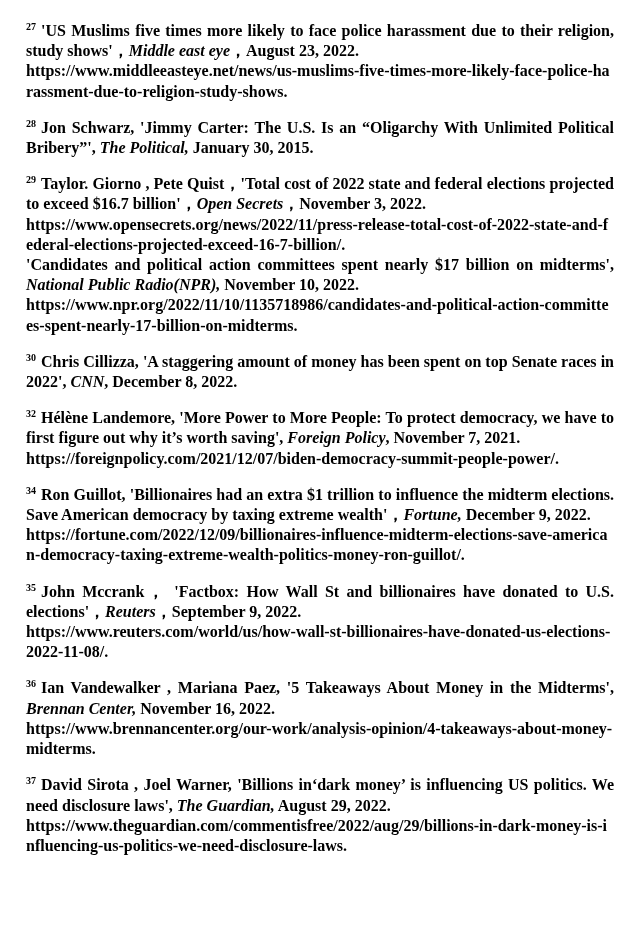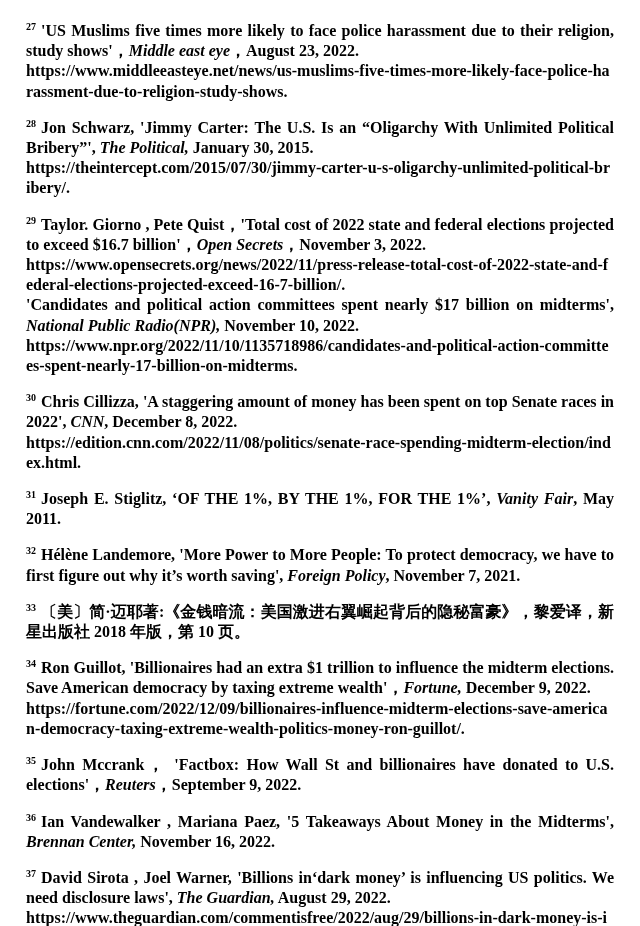--- a/index.html
+++ b/index.html
@@ -34,24 +34,22 @@
     word-break: break-all;
     font-style: normal;
   }
 </style>
 </head>
 <body>
 
 <div class="page">
   <div>
       <p class="fn"><sup class="fn-num">27</sup><span class="plain">'US Muslims five times more likely to face police harassment due to their religion, study shows'，</span><span class="italic">Middle east eye</span><span class="plain">，August 23, 2022.</span><span class="url">https://www.middleeasteye.net/news/us-muslims-five-times-more-likely-face-police-harassment-due-to-religion-study-shows.</span></p>
-      <p class="fn"><sup class="fn-num">28</sup><span class="plain">Jon Schwarz, 'Jimmy Carter: The U.S. Is an “Oligarchy With Unlimited Political Bribery”', </span><span class="italic">The Political,</span><span class="plain"> January 30, 2015.</span><span class="url">https://theintercept.com/2015/07/30/jimmy-carter-u-s-oligarchy-unlimited-political-bribery/.</span></p>
+      <p class="fn"><sup class="fn-num">28</sup><span class="plain">Jon Schwarz, 'Jimmy Carter: The U.S. Is an “Oligarchy With Unlimited Political Bribery”', </span><span class="italic">The Political,</span><span class="plain"> January 30, 2015.</span></p>
       <p class="fn"><sup class="fn-num">29</sup><span class="plain">Taylor. Giorno , Pete Quist，'Total cost of 2022 state and federal elections projected to exceed $16.7 billion'，</span><span class="italic">Open Secrets</span><span class="plain">，November 3, 2022.</span><span class="url">https://www.opensecrets.org/news/2022/11/press-release-total-cost-of-2022-state-and-federal-elections-projected-exceed-16-7-billion/.</span><span class="plain">'Candidates and political action committees spent nearly $17 billion on midterms', </span><span class="italic">National Public Radio(NPR),</span><span class="plain"> November 10, 2022.</span><span class="url">https://www.npr.org/2022/11/10/1135718986/candidates-and-political-action-committees-spent-nearly-17-billion-on-midterms.</span></p>
-      <p class="fn"><sup class="fn-num">30</sup><span class="plain">Chris Cillizza, 'A staggering amount of money has been spent on top Senate races in 2022', </span><span class="italic">CNN</span><span class="plain">, December 8, 2022.</span><span class="url">https://edition.cnn.com/2022/11/08/politics/senate-race-spending-midterm-election/index.html.</span></p>
-      <p class="fn"><sup class="fn-num">31</sup><span class="plain">Joseph E. Stiglitz, ‘OF THE 1%, BY THE 1%, FOR THE 1%’, </span><span class="italic">Vanity Fair</span><span class="plain">, May 2011.</span></p>
-      <p class="fn"><sup class="fn-num">32</sup><span class="plain">Hélène Landemore, 'More Power to More People: To protect democracy, we have to first figure out why it’s worth saving', </span><span class="italic">Foreign Policy</span><span class="plain">, November 7, 2021.</span></p>
-      <p class="fn"><sup class="fn-num">33</sup><span class="plain">〔美〕简·迈耶著:《金钱暗流：美国激进右翼崛起背后的隐秘富豪》，黎爱译，新星出版社 2018 年版，第 10 页。</span></p>
+      <p class="fn"><sup class="fn-num">30</sup><span class="plain">Chris Cillizza, 'A staggering amount of money has been spent on top Senate races in 2022', </span><span class="italic">CNN</span><span class="plain">, December 8, 2022.</span></p>
+      <p class="fn"><sup class="fn-num">32</sup><span class="plain">Hélène Landemore, 'More Power to More People: To protect democracy, we have to first figure out why it’s worth saving', </span><span class="italic">Foreign Policy</span><span class="plain">, November 7, 2021.</span><span class="url">https://foreignpolicy.com/2021/12/07/biden-democracy-summit-people-power/.</span></p>
       <p class="fn"><sup class="fn-num">34</sup><span class="plain">Ron Guillot, 'Billionaires had an extra $1 trillion to influence the midterm elections. Save American democracy by taxing extreme wealth'，</span><span class="italic">Fortune,</span><span class="plain"> December 9, 2022.</span><span class="url">https://fortune.com/2022/12/09/billionaires-influence-midterm-elections-save-american-democracy-taxing-extreme-wealth-politics-money-ron-guillot/.</span></p>
-      <p class="fn"><sup class="fn-num">35</sup><span class="plain">John Mccrank， 'Factbox: How Wall St and billionaires have donated to U.S. elections'，</span><span class="italic">Reuters</span><span class="plain">，September 9, 2022.</span></p>
-      <p class="fn"><sup class="fn-num">36</sup><span class="plain">Ian Vandewalker , Mariana Paez, '5 Takeaways About Money in the Midterms', </span><span class="italic">Brennan Center,</span><span class="plain"> November 16, 2022.</span></p>
+      <p class="fn"><sup class="fn-num">35</sup><span class="plain">John Mccrank， 'Factbox: How Wall St and billionaires have donated to U.S. elections'，</span><span class="italic">Reuters</span><span class="plain">，September 9, 2022.</span><span class="url">https://www.reuters.com/world/us/how-wall-st-billionaires-have-donated-us-elections-2022-11-08/.</span></p>
+      <p class="fn"><sup class="fn-num">36</sup><span class="plain">Ian Vandewalker , Mariana Paez, '5 Takeaways About Money in the Midterms', </span><span class="italic">Brennan Center,</span><span class="plain"> November 16, 2022.</span><span class="url">https://www.brennancenter.org/our-work/analysis-opinion/4-takeaways-about-money-midterms.</span></p>
       <p class="fn"><sup class="fn-num">37</sup><span class="plain">David Sirota , Joel Warner, 'Billions in‘dark money’ is influencing US politics. We need disclosure laws', </span><span class="italic">The Guardian,</span><span class="plain"> August 29, 2022.</span><span class="url">https://www.theguardian.com/commentisfree/2022/aug/29/billions-in-dark-money-is-influencing-us-politics-we-need-disclosure-laws.</span></p>
     </div>
 </div>
 
 </body></html>

